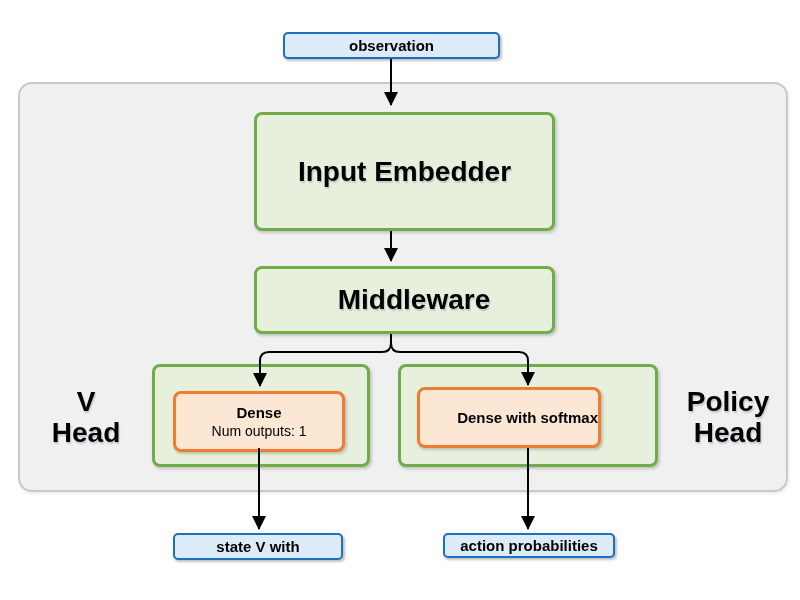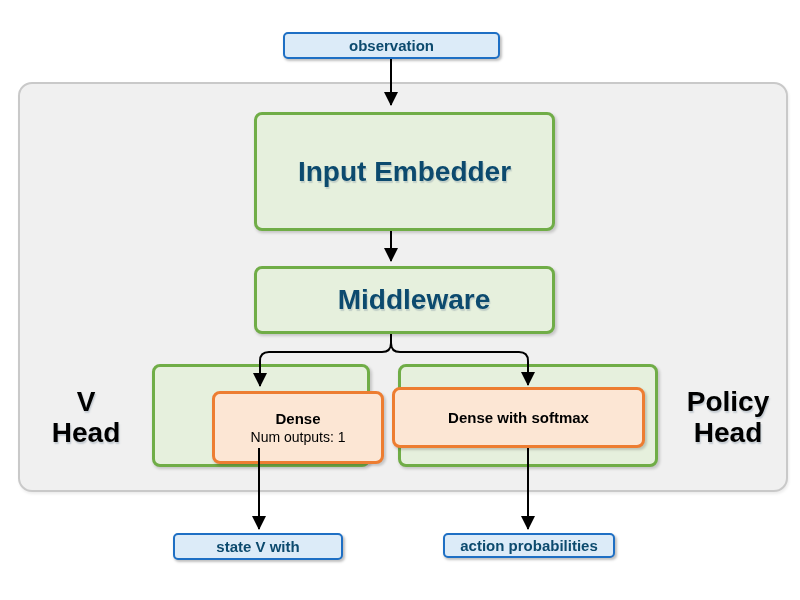--- a/index.html
+++ b/index.html
@@ -26,21 +26,21 @@
     box-sizing: border-box;
     box-shadow: 1px 2px 3px rgba(0,0,0,0.08);
   }
   .node {
     position: absolute;
     box-sizing: border-box;
     display: flex;
     align-items: center;
     justify-content: center;
     text-align: center;
-    color: #0c4a6e;
+    color: #000000;
   }
   
   .node.blue {
     background: #dcebf8;
     border: 2.5px solid #1e6fc4;
     border-radius: 5px;
     font-size: 15px;
     font-weight: bold;
     box-shadow: 1.5px 2px 2.5px rgba(0,0,0,0.25);
   }
@@ -97,23 +97,23 @@
   svg.arrows {
     position: absolute;
     left: 0; top: 0;
     pointer-events: none;
   }
   
   .obs   { left: 283px; top: 32px;  width: 217px; height: 27px; }
   .ie    { left: 240px; top: 112px; width: 301px; height: 119px; }
   .mw    { left: 240px; top: 266px; width: 301px; height: 68px; padding-left: 19px; }
   .vhead-group { left: 152px; top: 364px; width: 218px; height: 103px; }
-  .vhead-layer { left: 173px; top: 391px; width: 172px; height: 73px; margin-left: 39px; }
+  .vhead-layer { left: 173px; top: 391px; width: 172px; height: 61px; }
   .phead-group { left: 398px; top: 364px; width: 260px; height: 103px; }
-  .phead-layer { left: 392px; top: 387px; width: 253px; height: 61px; }
+  .phead-layer { left: 417px; top: 387px; width: 184px; height: 61px; align-items: flex-end; }
   .out1  { left: 173px; top: 533px; width: 170px; height: 27px; }
   .out2  { left: 443px; top: 533px; width: 172px; height: 25px; }
   .vlabel { left: 26px;  top: 387px; }
   .plabel { left: 668px; top: 387px; }
 </style>
 </head>
 <body>
 
 <div class="canvas">
 

